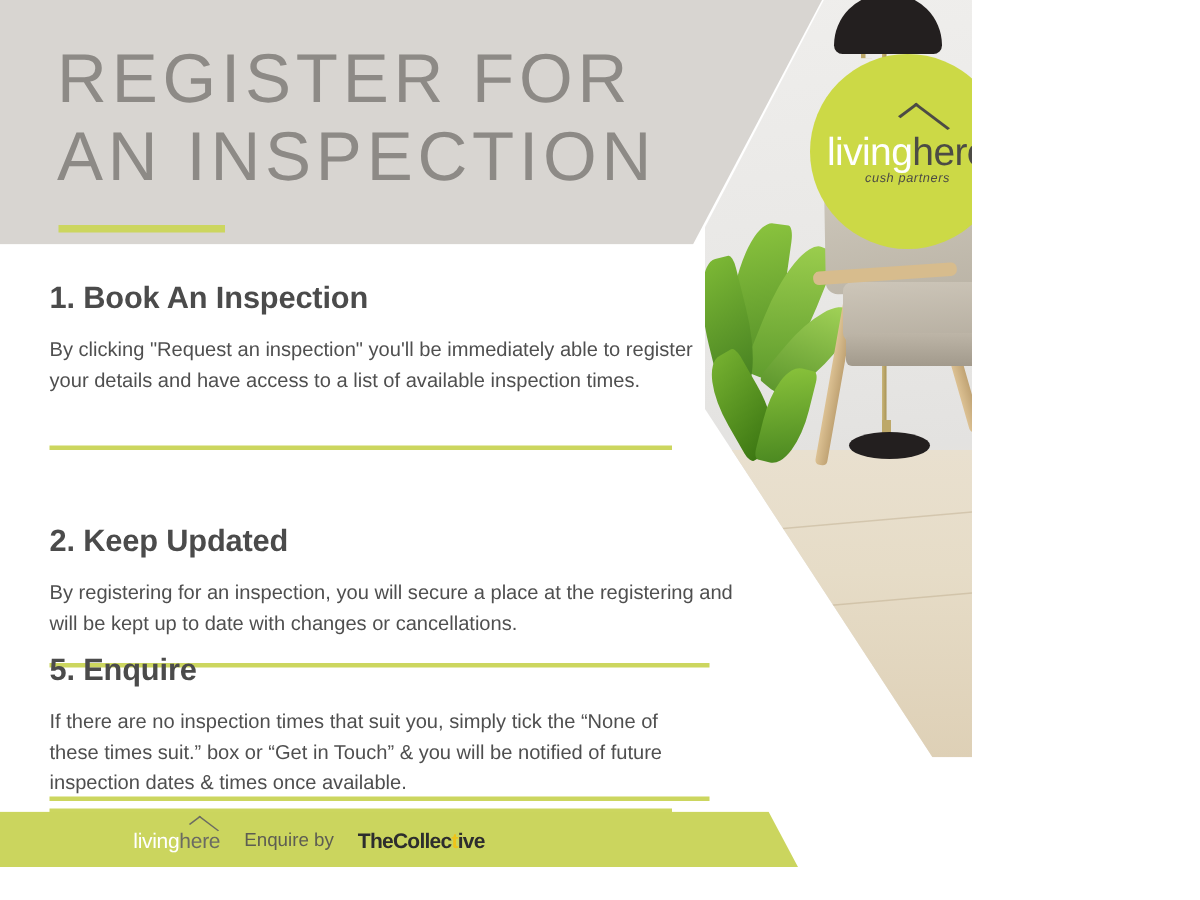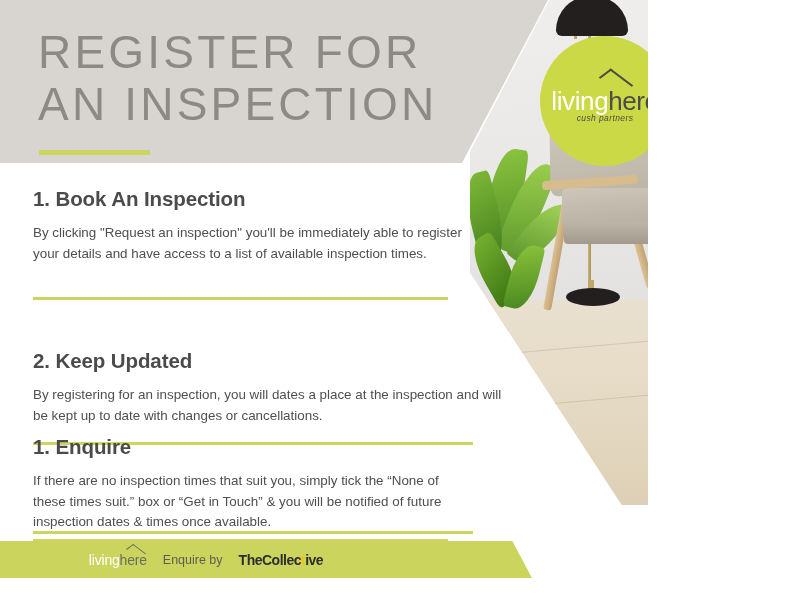--- a/index.html
+++ b/index.html
@@ -451,26 +451,26 @@
   </div>
 
   <div class="section" id="sec1">
     <p class="section-title">1. Book An Inspection</p>
     <p class="section-body">By clicking "Request an inspection" you'll be immediately able to register your details and have access to a list of available inspection times.</p>
     <div class="section-rule"></div>
   </div>
 
   <div class="section" id="sec2">
     <p class="section-title">2. Keep Updated</p>
-    <p class="section-body">By registering for an inspection, you will dates a place at the inspection and will be kept up to date with changes or cancellations.</p>
+    <p class="section-body">By registering for an inspection, you will secure a place at the registering and will be kept up to date with changes or cancellations.</p>
     <div class="section-rule"></div>
   </div>
 
   <div class="section" id="sec3">
-    <p class="section-title">1. Enquire</p>
+    <p class="section-title">5. Enquire</p>
     <p class="section-body">If there are no inspection times that suit you, simply tick the “None of these times suit.” box or “Get in Touch” &amp; you will be notified of future inspection dates &amp; times once available.</p>
     <div class="section-rule"></div>
   </div>
 
   <div class="footer-divider"></div>
   <div class="footer-bar">
     <div class="footer-inner">
       <div class="footer-logo"><span class="fl-living">living</span><span class="fl-here">here</span><span class="footer-roof"></span></div>
       <div class="footer-powered">Enquire by</div>
       <div class="footer-collective"><span>TheCollec</span><span class="tc-dot">t</span><span>ive</span></div>

